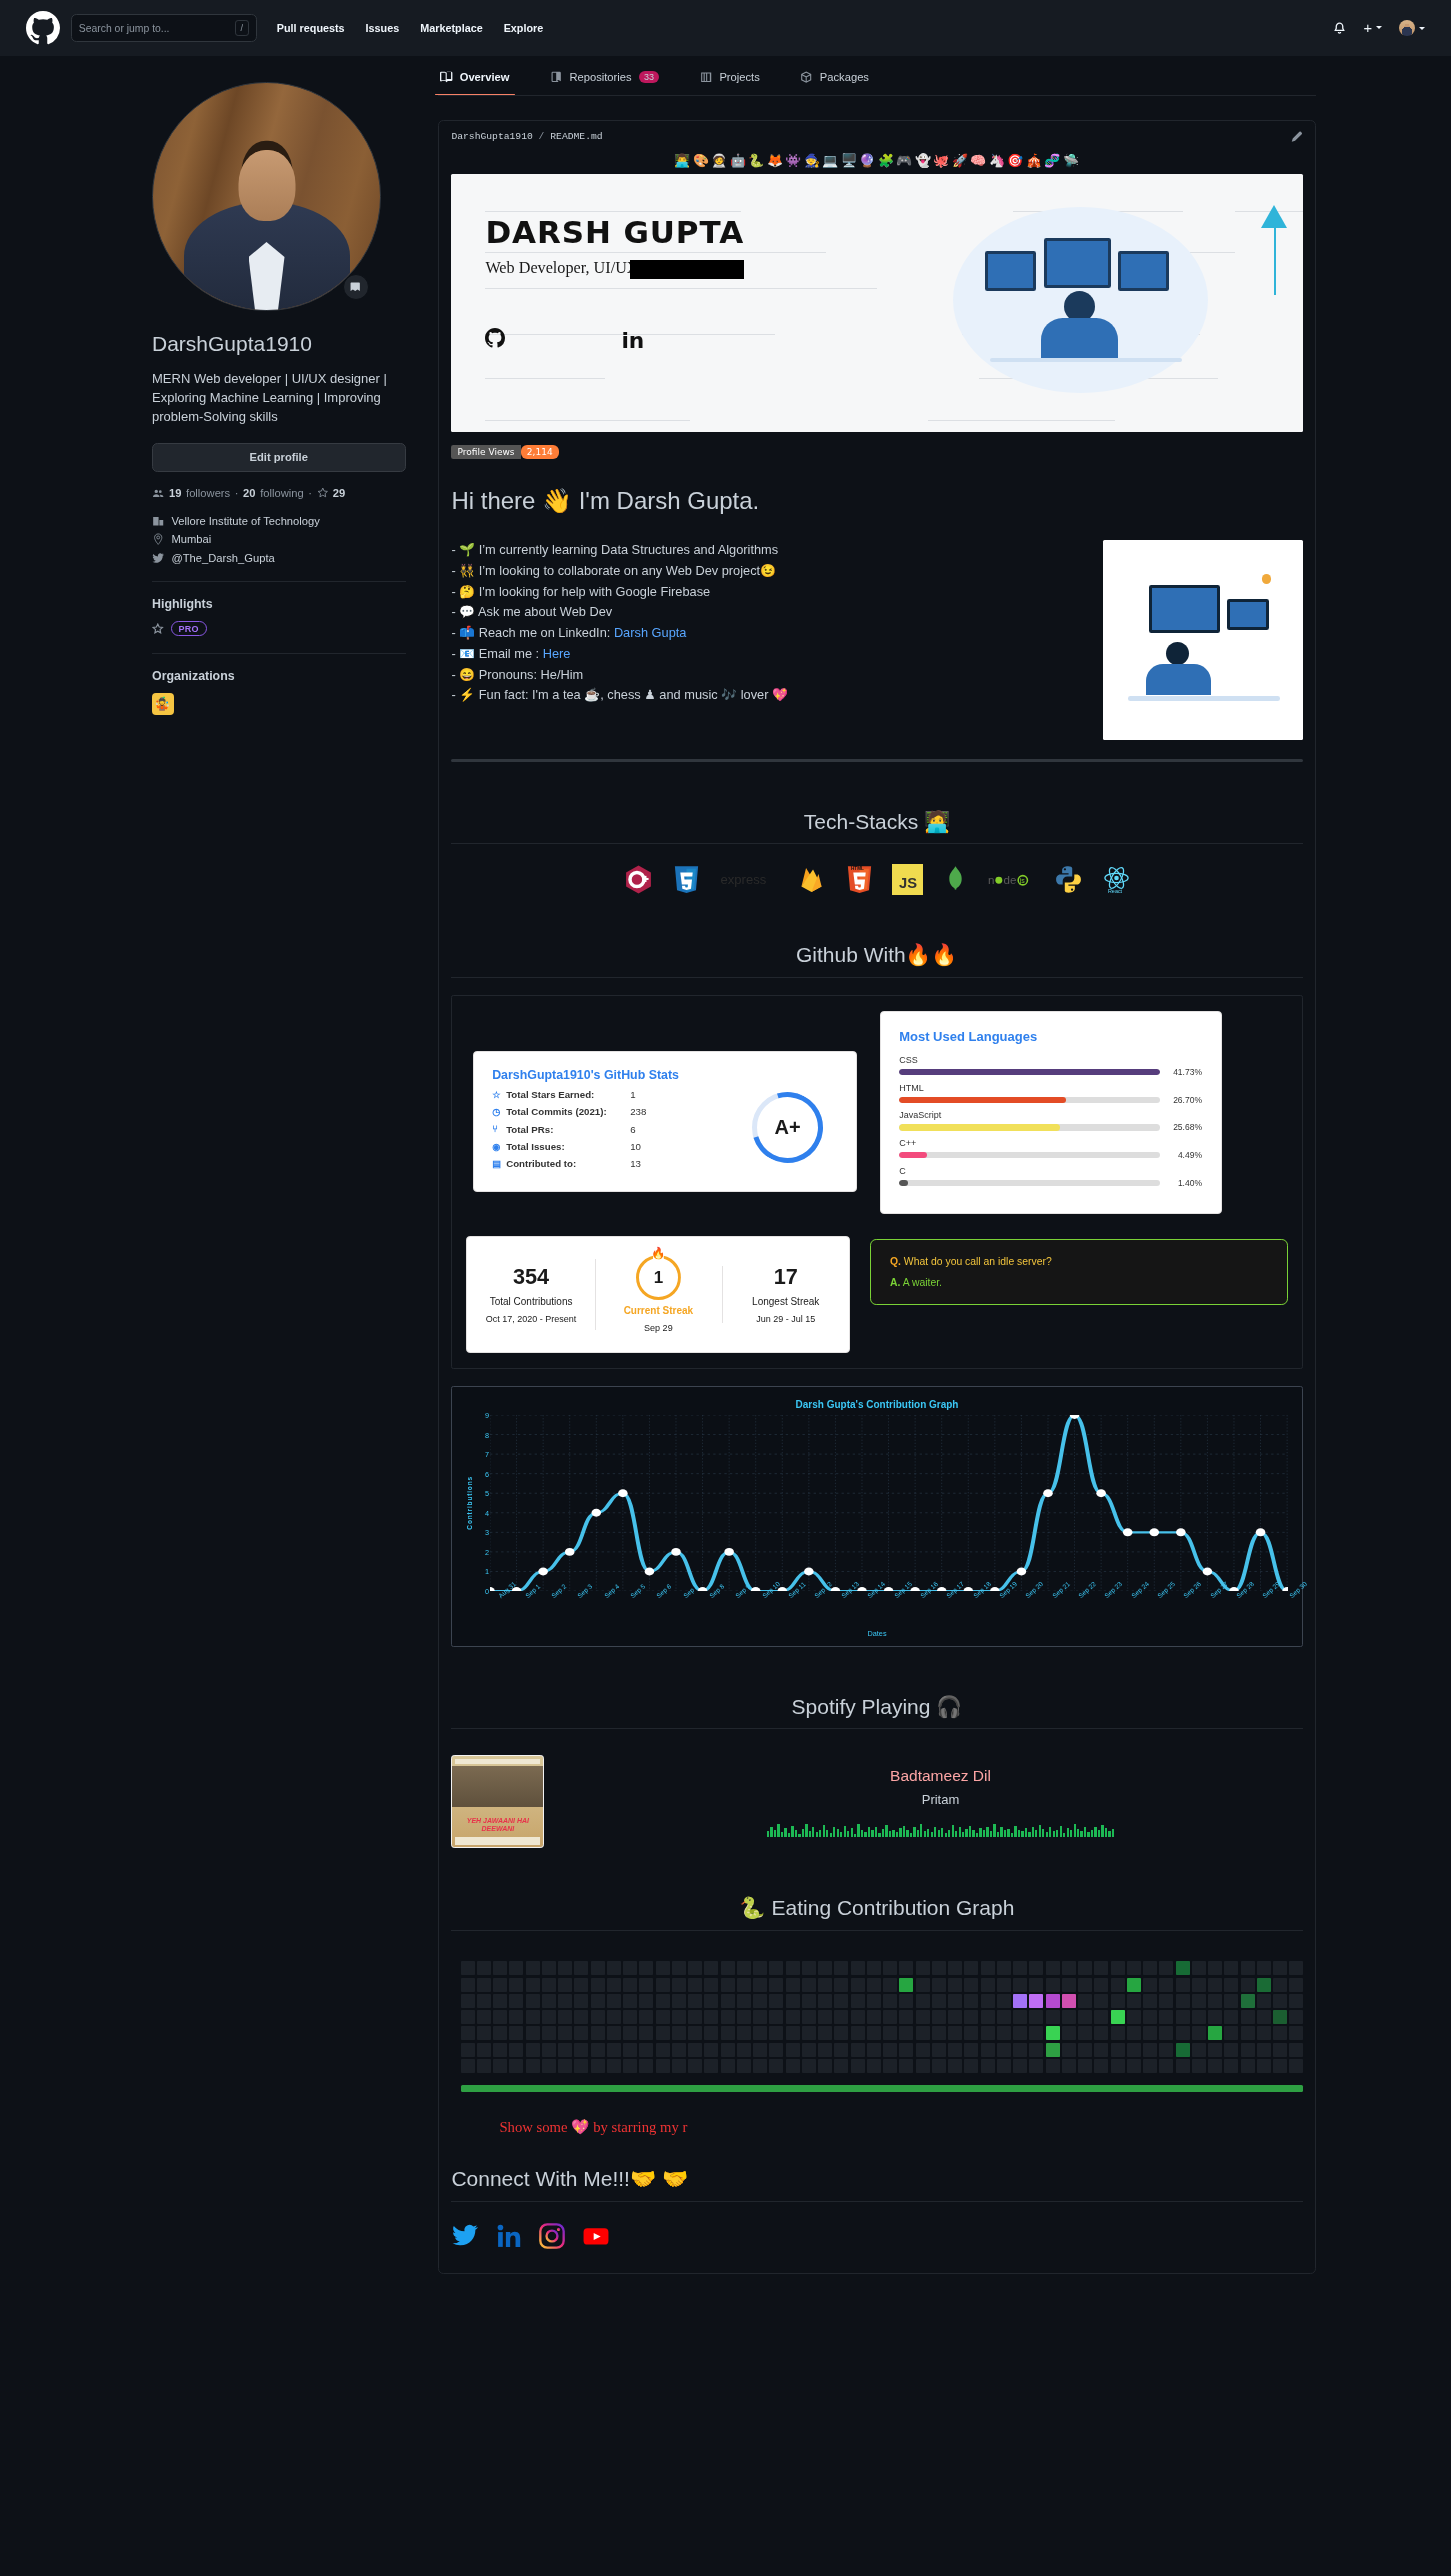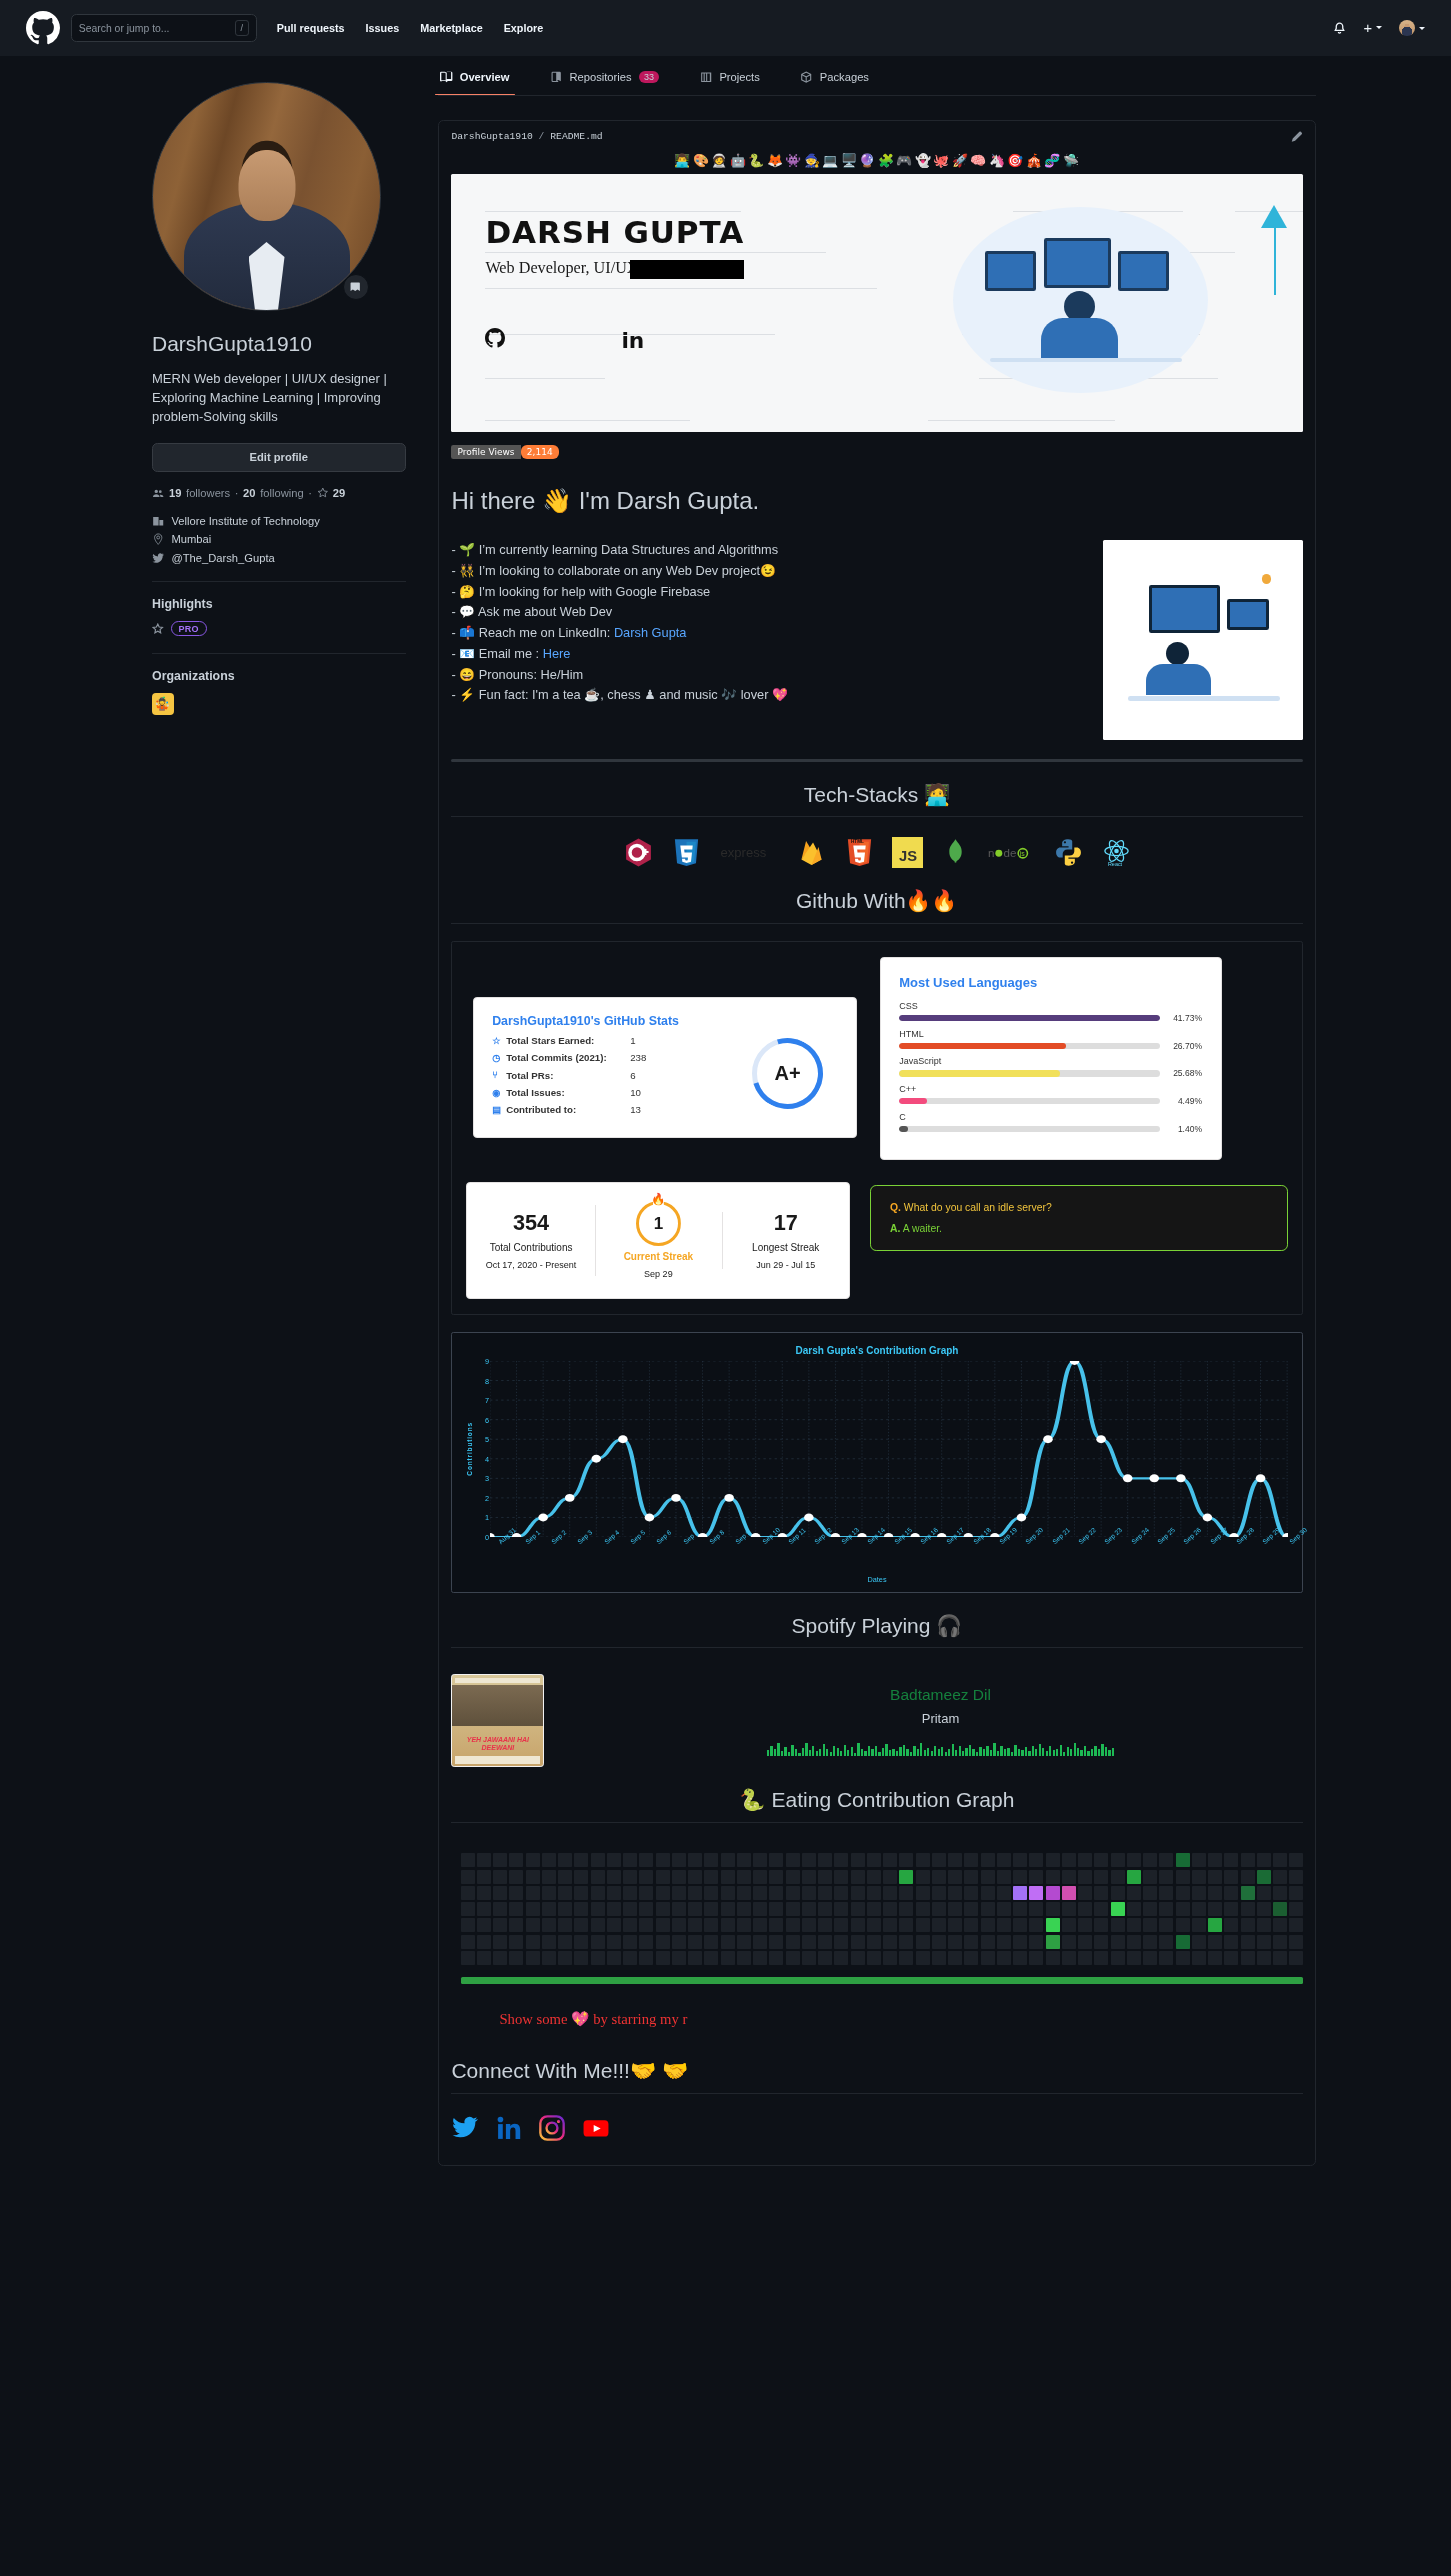--- a/index.html
+++ b/index.html
@@ -236,21 +236,21 @@
   .views-badge .val { background: #fe7d37; color:#fff; padding: 2.3px 6.2px; border-radius: 6px; }
 
   
   .md-h1 {
     font-size: 24px; font-weight: 400; color: #c9d1d9;
     margin-top: 28px; padding-bottom: 9.3px;
   }
   .md-h2-center {
     font-size: 21px; font-weight: 400; color: #c9d1d9;
     text-align: center; border-bottom: 0.8px solid #21262d;
-    padding-bottom: 9.3px; margin-top: 21px;
+    padding-bottom: 9.3px; margin-top: 48px;
   }
   .md-h2-left {
     font-size: 21px; font-weight: 400; color: #c9d1d9;
     border-bottom: 0.8px solid #21262d; padding-bottom: 9.3px; margin-top: 31px;
   }
   .intro-row { display: flex; align-items: flex-start; gap: 20px; margin-top: 15.5px; }
   .bullets { flex: 1 1 auto; }
   .bullets li {
     list-style: none; font-size: 12.8px; line-height: 1.62; color: #c9d1d9;
     white-space: nowrap;
@@ -380,21 +380,21 @@
     width: 93px; height: 93px; flex: 0 0 93px;
     border-radius: 3.1px; overflow: hidden; position: relative;
     background: linear-gradient(#d9c89a, #c7a46a);
     border: 1.5px solid #f2f2f2;
   }
   .album .band { position:absolute; left: 0; right: 0; top: 10%; height: 46%; background: linear-gradient(#6b5a45,#4b3f30); opacity:.85;}
   .album .ttl { position:absolute; left: 4.6px; right: 4.6px; bottom: 15.5px; font-size: 7px; color:#e8324a; font-weight:800; font-style: italic; text-align:center; line-height:1.05;}
   .album .top { position:absolute; left:3.1px; right:3.1px; top:2.3px; height:5.4px; background:#efe7d2;}
   .album .bot { position:absolute; left:3.1px; right:3.1px; bottom:2.3px; height:7.7px; background:#efe7d2;}
   .sp-meta { flex: 1 1 auto; }
-  .sp-song { font-size: 15.5px; color: #15803d; text-align: center; }
+  .sp-song { font-size: 15.5px; color: #fca5a5; text-align: center; }
   .sp-artist { font-size: 13px; color: #c9d1d9; text-align: center; margin-top: 7px; }
   .sp-bars { display: flex; align-items: flex-end; gap: 1.2px; height: 18.6px; justify-content: center; margin-top: 10.8px; }
   .sp-bars i { display: block; width: 2.3px; background: #1db954; }
 
   
   .snake-wrap { margin-top: 26px; padding: 4.6px 0 0 9.3px; }
   .snake-grid { display: grid; grid-template-columns: repeat(52, 1fr); gap: 2.3px; }
   .snake-grid i { display: block; width: 100%; aspect-ratio: 1/1; border-radius: 0.8px; background: #1c2128; }
   .snake-bar { height: 7px; background: #2ea043; border-radius: 1.5px; margin-top: 12.4px; }
 

